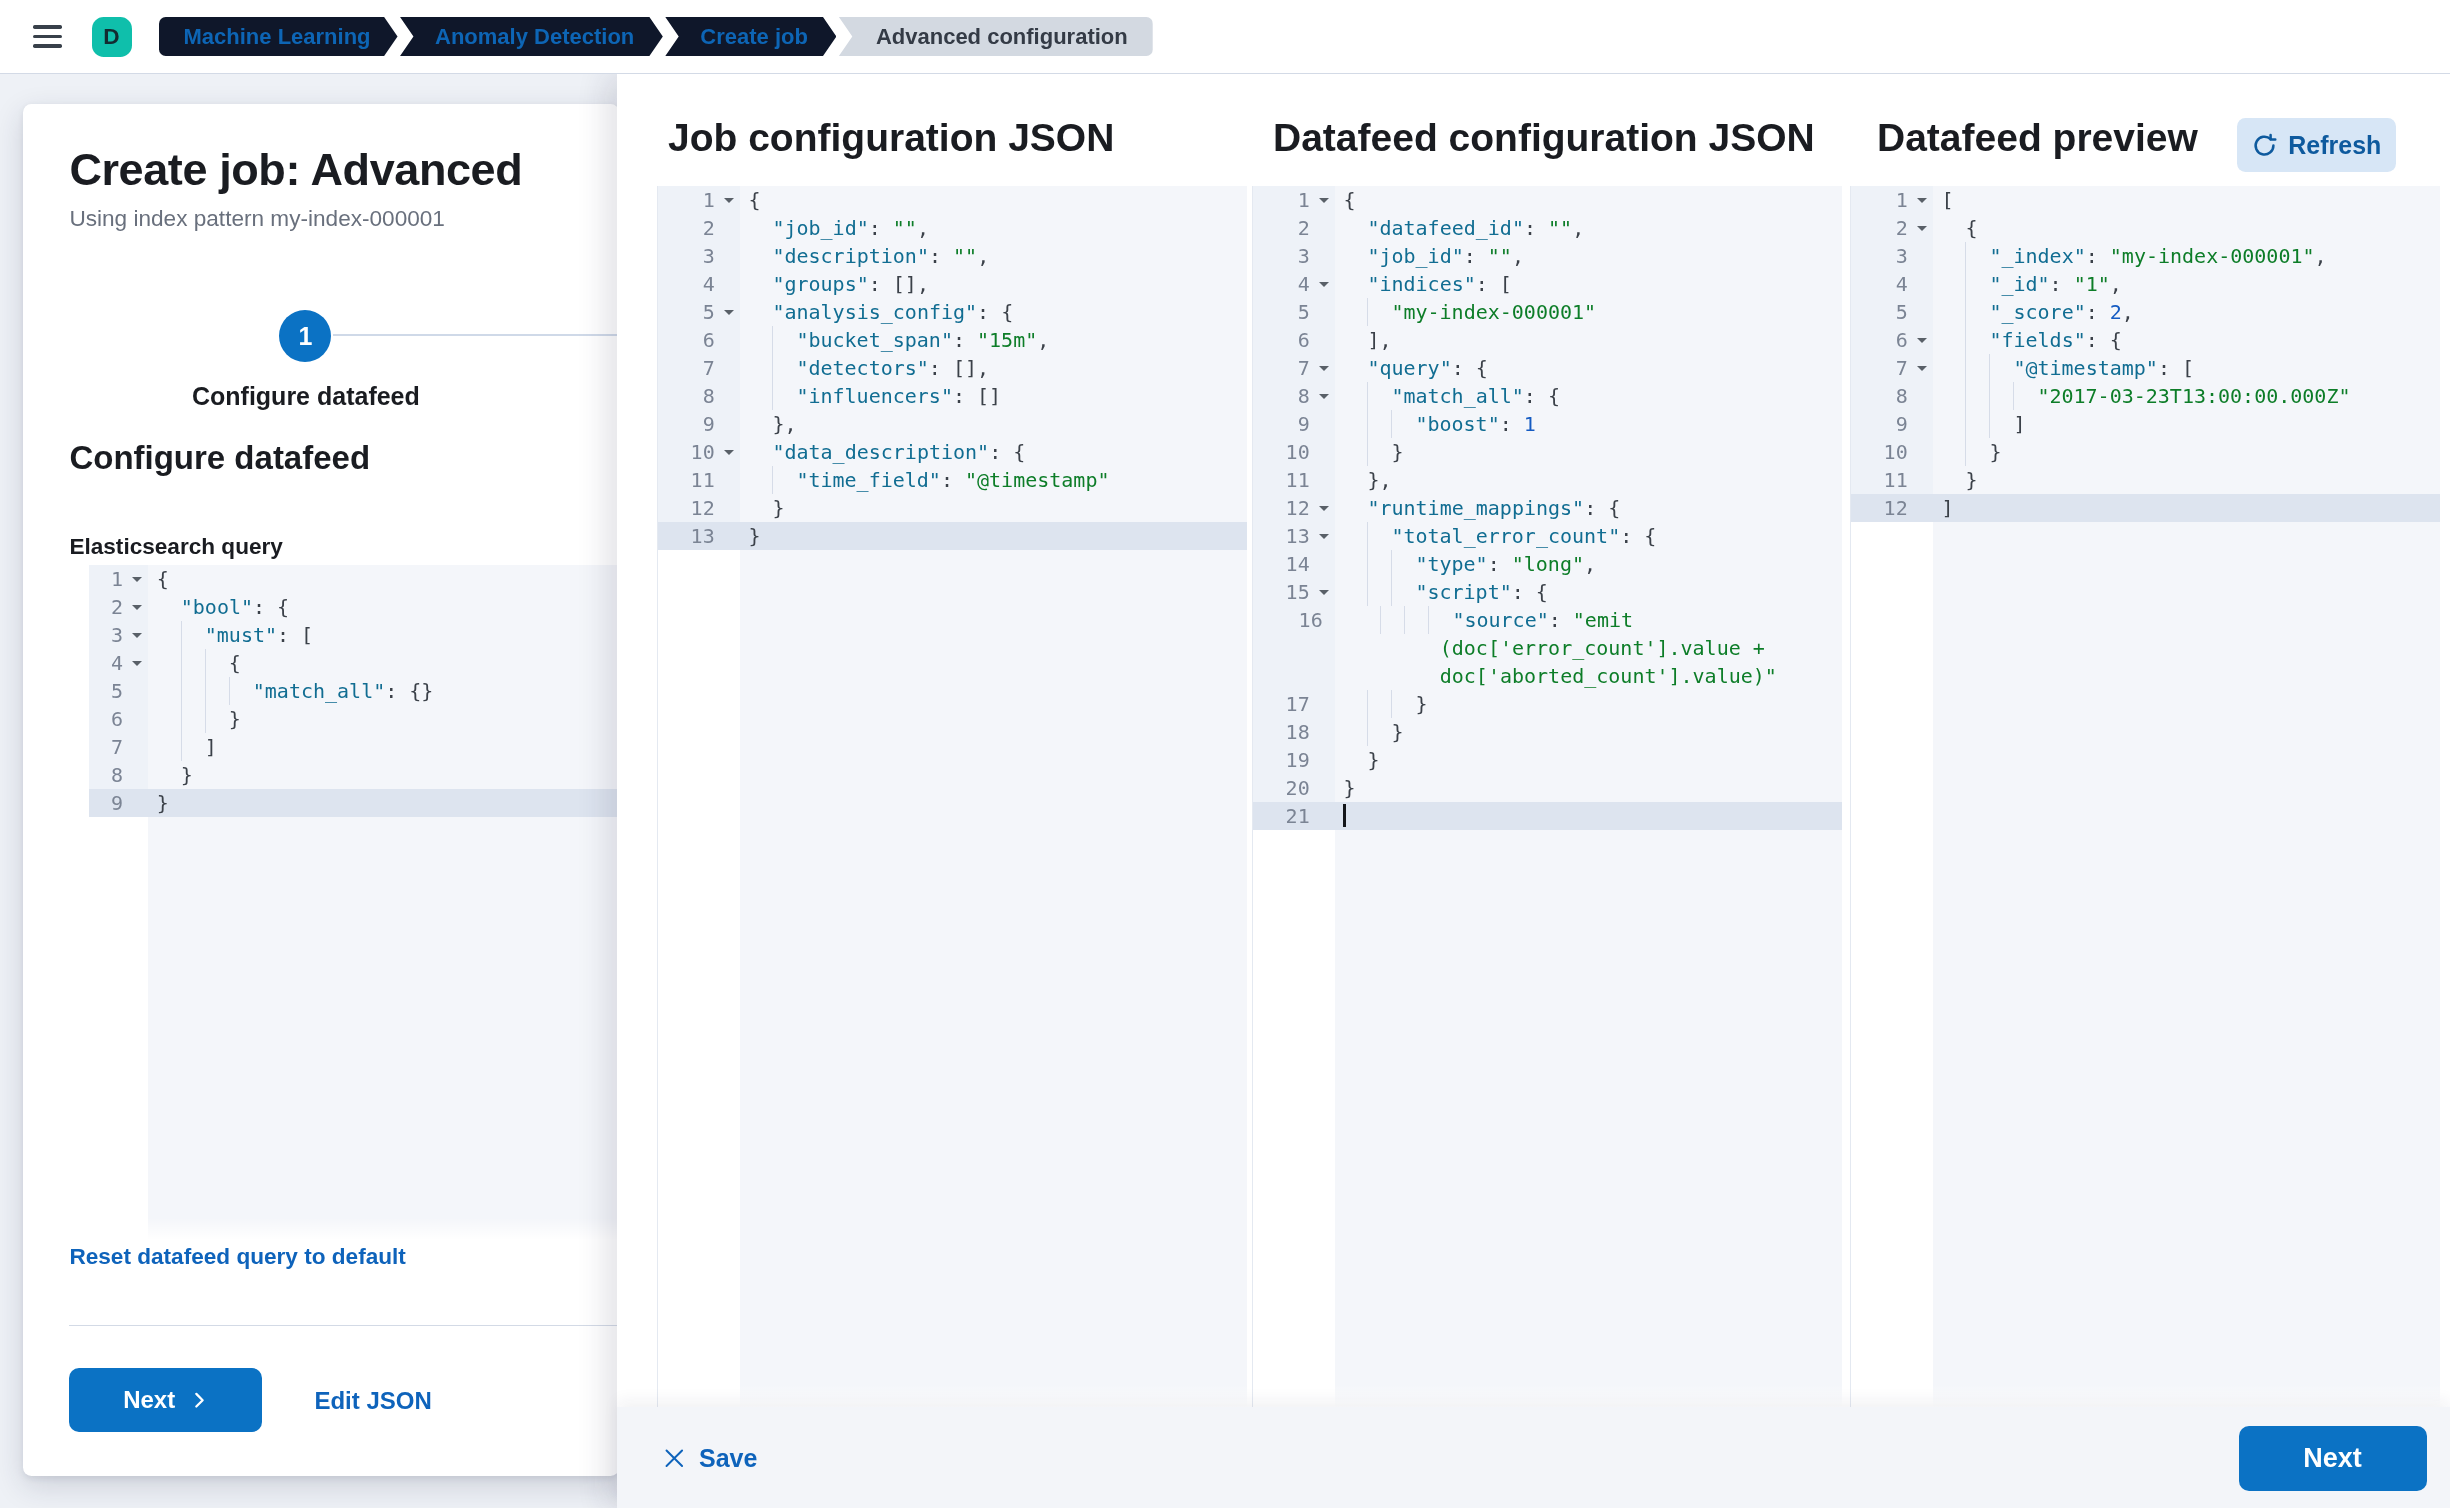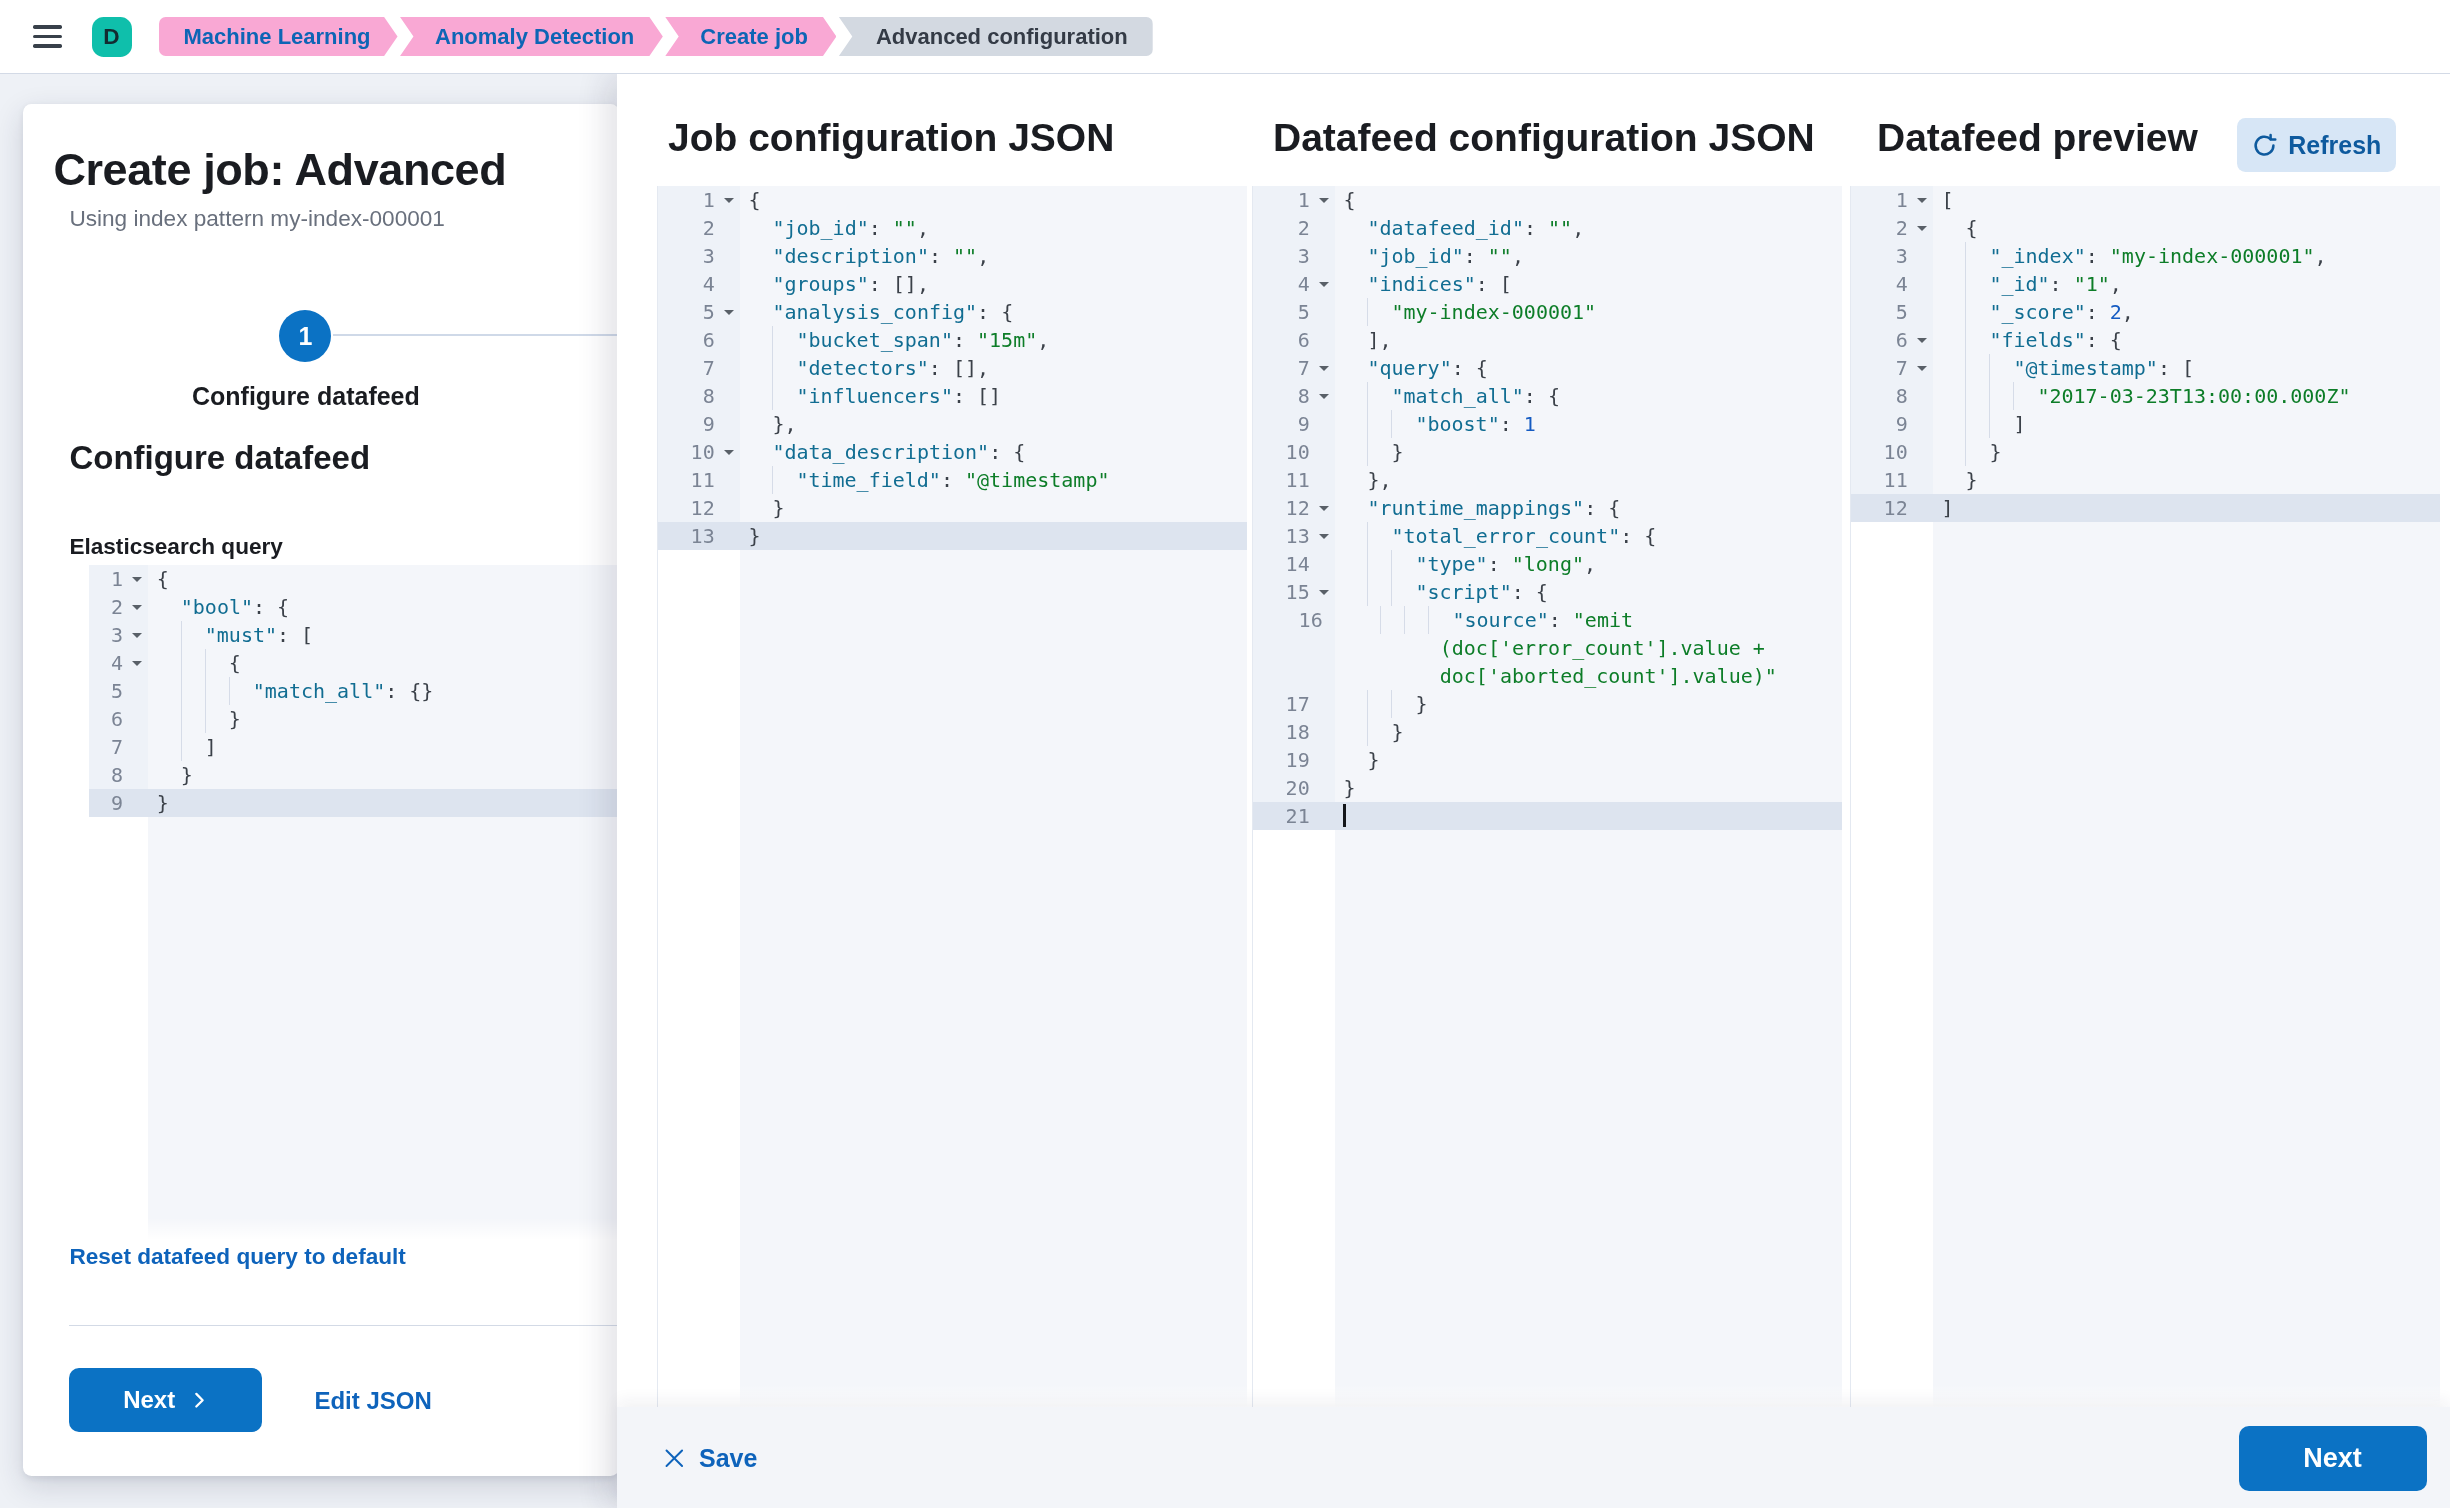--- a/index.html
+++ b/index.html
@@ -10,33 +10,33 @@
   
   #topbar { position:absolute; left:0; top:0; width:100%; height:74px; background:#fff;
             border-bottom:0.8px solid #d3dae6; display:flex; align-items:center; padding-left:33px; z-index:50; }
   .hamburger { width:28.5px; height:22.6px; display:flex; flex-direction:column; justify-content:space-between; cursor:pointer; }
   .hamburger i { display:block; height:3.8px; background:#38404a; border-radius:1.7px; }
   .avatar { width:40px; height:40px; border-radius:11.7px; margin-left:30px;
             display:flex; align-items:center; justify-content:center;
             font-size:22.6px; font-weight:700; color:#132b30; }
   .crumbs { display:flex; align-items:center; margin-left:27px; }
   .crumb { height:39px; line-height:39px; font-size:22px; font-weight:600; margin-right:2.5px; white-space:nowrap; }
-  .crumb.blue { background:#f9a8d4; color:#0d65b5; cursor:pointer; }
+  .crumb.blue { background:#0f172a; color:#0d65b5; cursor:pointer; }
   .crumb.first { border-radius:6.7px 0 0 6.7px; padding:0 27px 0 25px;
     clip-path:polygon(0 0, calc(100% - 13.4px) 0, 100% 50%, calc(100% - 13.4px) 100%, 0 100%); }
   .crumb.mid { padding:0 28.5px 0 35px;
     clip-path:polygon(0 0, calc(100% - 13.4px) 0, 100% 50%, calc(100% - 13.4px) 100%, 0 100%, 13.4px 50%); }
   .crumb.last { background:#d3d9e1; color:#343b46; border-radius:0 6.7px 6.7px 0; padding:0 25px 0 37px;
     clip-path:polygon(0 0, 100% 0, 100% 100%, 0 100%, 13.4px 50%); }
 
   
   #card { position:absolute; left:23.4px; top:104px; width:596px; height:1372px; background:#fff;
           border-radius:8.4px; box-shadow:0 10px 30px rgba(31,35,67,.16), 0 2.5px 6.7px rgba(31,35,67,.08);
           overflow:hidden; z-index:10; }
-  .card-title { position:absolute; left:30px; top:40px; font-size:45px; font-weight:700; color:#1a1c21; letter-spacing:-0.4px; }
+  .card-title { position:absolute; left:46px; top:40px; font-size:45px; font-weight:700; color:#1a1c21; letter-spacing:-0.4px; }
   .card-sub   { position:absolute; left:46px; top:102px; font-size:22.6px; color:#69707d; }
   .step-circle { position:absolute; left:256px; top:206px; width:52px; height:52px; border-radius:50%;
                  background:#0b72c4; color:#fff; font-size:25px; font-weight:600;
                  display:flex; align-items:center; justify-content:center; cursor:pointer; }
   .step-line { position:absolute; left:310px; right:-3.3px; top:230px; height:1.7px; background:#cfd9e8; }
   .step-label { position:absolute; left:115px; top:278px; width:335px; text-align:center;
                 font-size:25px; font-weight:700; color:#1a1c21; }
   .section-h { position:absolute; left:46px; top:335px; font-size:33px; font-weight:700; color:#1a1c21; }
   .query-label { position:absolute; left:46px; top:430px; font-size:22.6px; font-weight:700; color:#1a1c21; }
   .reset-link { position:absolute; left:46px; top:1140px; font-size:22.6px; font-weight:600; color:#0e63bb; cursor:pointer; }

